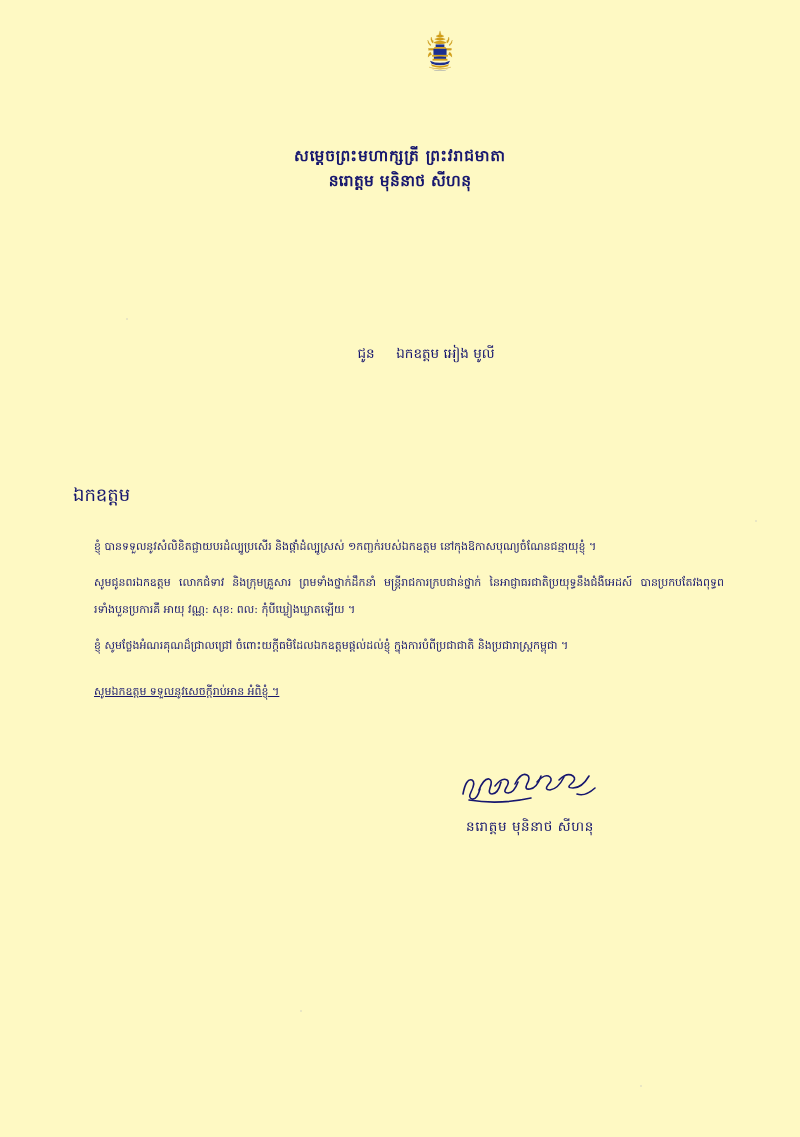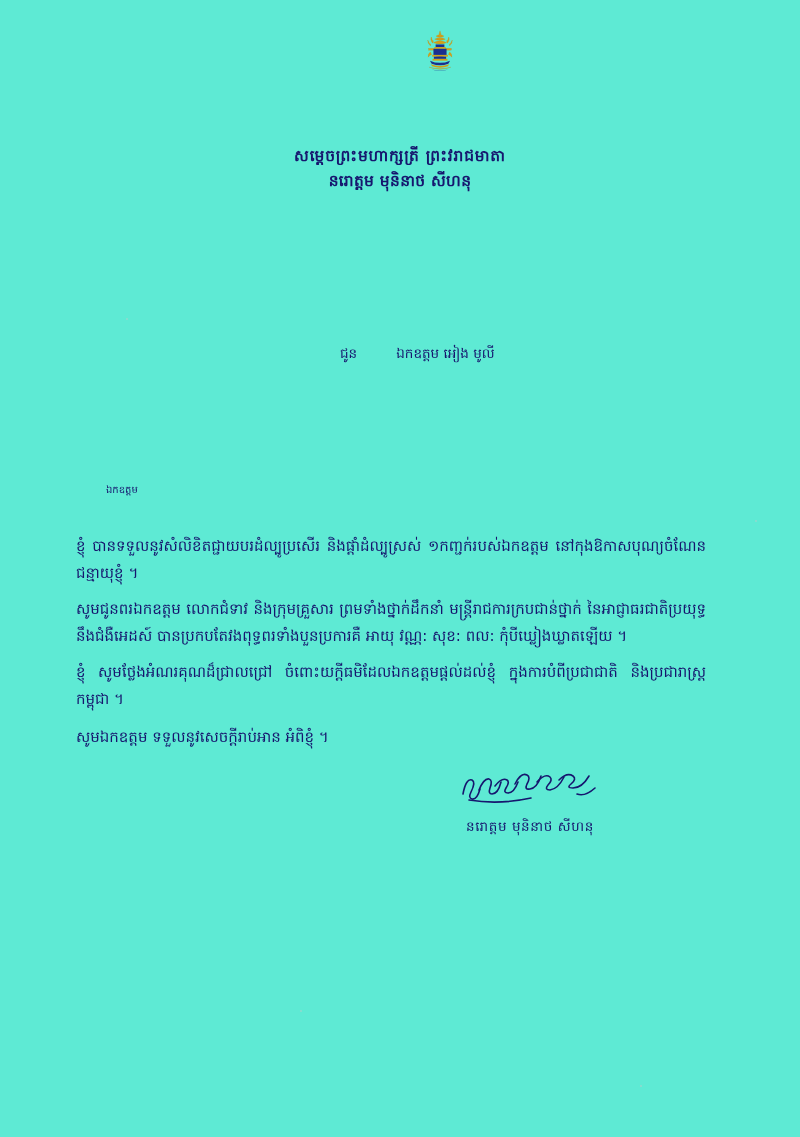--- a/index.html
+++ b/index.html
@@ -12,21 +12,21 @@
     height: 1137px;
     position: relative;
     font-family: "DejaVu Sans", sans-serif;
     color: #1a1a2e;
     overflow: hidden;
   }
   .page {
     position: relative;
     width: 800px;
     height: 1137px;
-    background: #5eead4;
+    background: #fef9c3;
   }
 
   
   .emblem-wrap {
     position: absolute;
     top: 30px;
     left: 0;
     width: 800px;
     text-align: center;
   }
@@ -65,50 +65,52 @@
     color: #16166e;
     font-size: 13.5px;
     line-height: 26px;
   }
   .addressee .row {
     white-space: nowrap;
   }
   .addressee .label {
     display: inline-block;
     width: 52px;
+    text-align: center;
   }
   .addressee .r2 { padding-left: 84px; }
   .addressee .r3 { padding-left: 84px; }
 
   
   .salutation {
     position: absolute;
     top: 483px;
-    left: 106px;
-    font-size: 10px;
+    left: 73px;
+    font-size: 18px;
     color: #16166e;
     text-align: center;
   }
 
   
   .body-block {
     position: absolute;
     top: 533px;
-    left: 76px;
+    left: 94px;
     width: 630px;
     color: #16166e;
-    font-size: 15px;
+    font-size: 11px;
     line-height: 27px;
   }
   .body-block p {
     margin: 0 0 9px 0;
     text-align: justify;
   }
   .body-block p.last {
-    margin-top: 11px;
+    margin-top: 19px;
+    text-decoration: underline;
   }
 
   
   .signature-wrap {
     position: absolute;
     top: 764px;
     left: 380px;
     width: 300px;
     text-align: center;
   }

